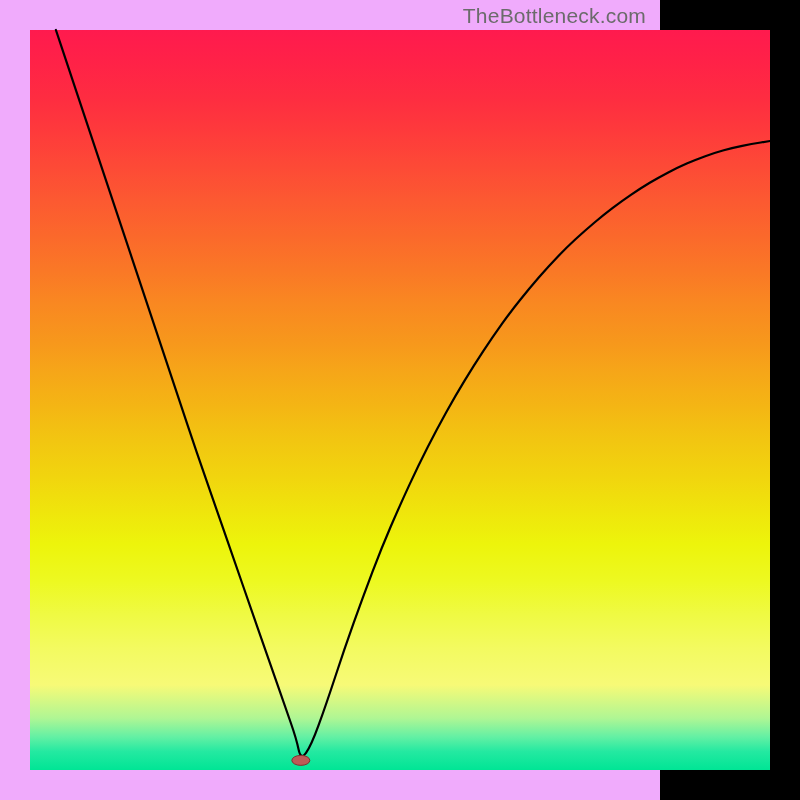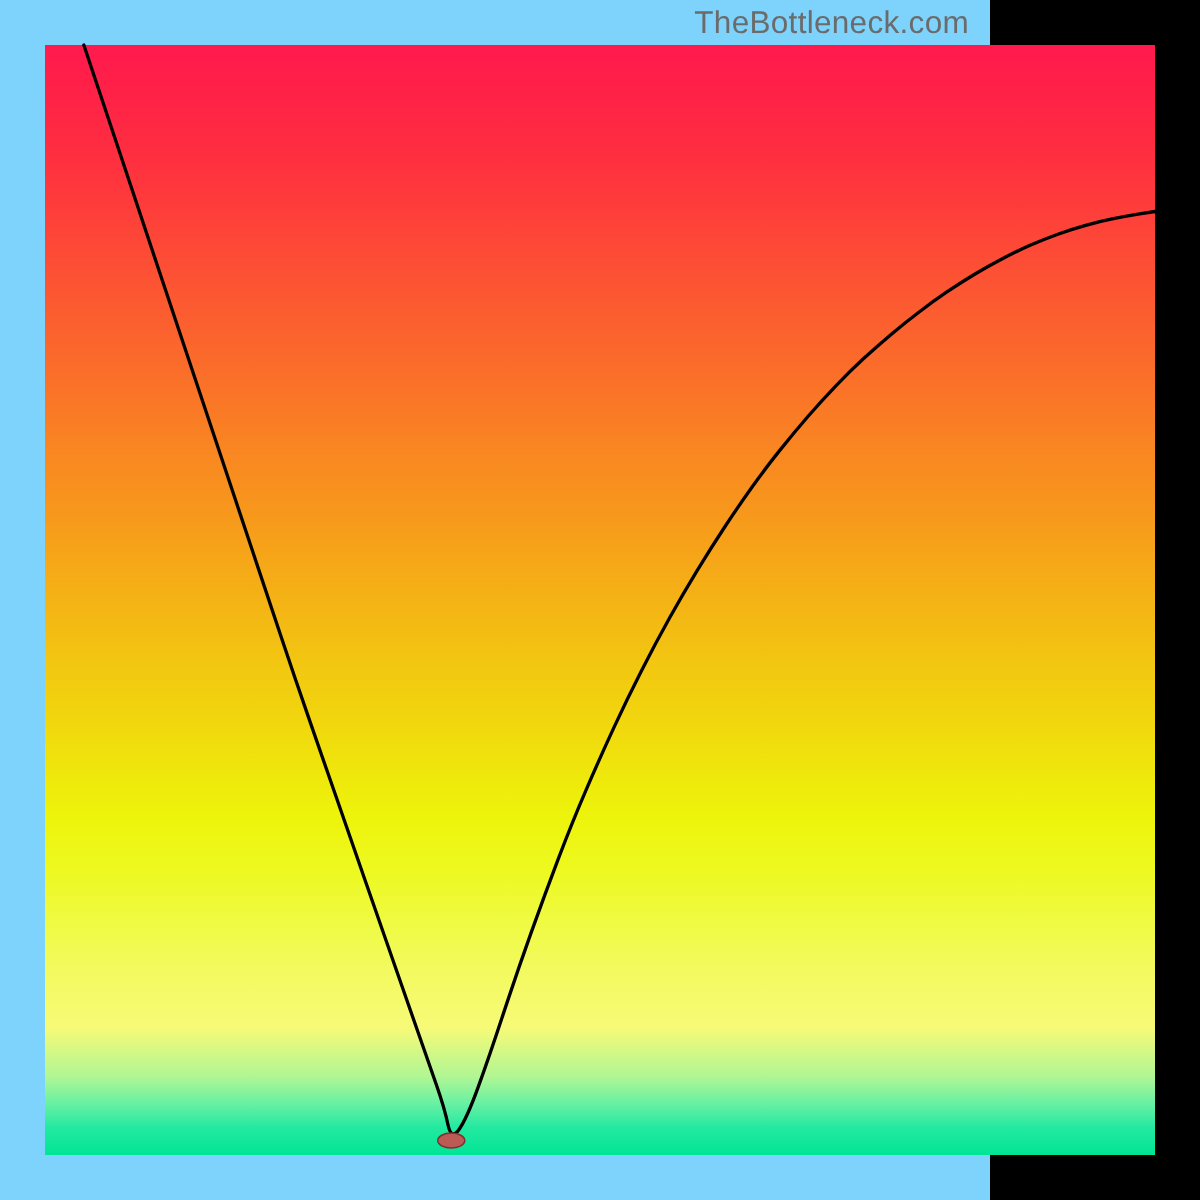--- a/index.html
+++ b/index.html
@@ -8,21 +8,21 @@
     width: 800px;
     height: 800px;
     overflow: hidden;
     background: #000;
     font-family: Arial, Helvetica, sans-serif;
   }
   .frame {
     position: relative;
     width: 660px;
     height: 800px;
-    background: #7dd3fc;
+    background: #f0abfc;
   }
   .watermark {
     position: absolute;
     top: 4px;
     right: 14px;
     color: #6b6b6b;
     font-size: 21px;
     font-weight: 500;
     letter-spacing: 0.2px;
     z-index: 20;

